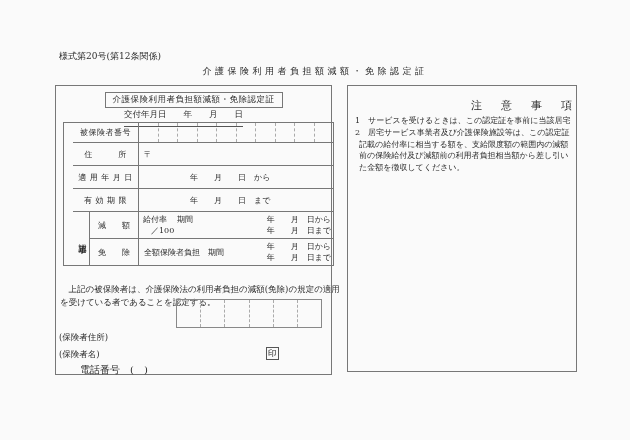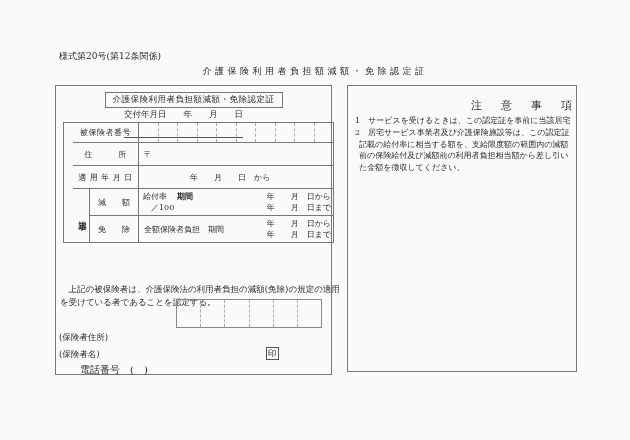--- a/index.html
+++ b/index.html
@@ -16,21 +16,21 @@
   }
   .abs{position:absolute;}
   .form-code{left:59px;top:50px;font-size:9px;}
   .doc-title{top:65px;left:50%;transform:translateX(-50%);font-size:9px;letter-spacing:3.5px;white-space:nowrap;}
 
   
   .left-box{left:55px;top:85px;width:275px;height:288px;border:1px solid var(--bd);}
   .cert-title-box{top:6px;left:50%;transform:translateX(-50%);border:1px solid var(--bd);
     font-size:8.5px;padding:1px 7px;white-space:nowrap;letter-spacing:0.5px;}
   .issue-line{top:23px;left:68px;font-size:8.5px;white-space:nowrap;
-    border-bottom:1px solid #555;padding-bottom:16px;}
+    border-bottom:1px solid #555;padding-bottom:5px;}
 
   .ftable{left:7px;top:36px;width:260px;border:1px solid var(--bd);font-size:8px;padding-left:9px;}
   .frow{display:flex;align-items:stretch;}
   .frow + .frow{border-top:1px solid var(--bd);}
   .lbl{width:65px;border-right:1px solid var(--bd);display:flex;align-items:center;
     justify-content:center;text-align:center;letter-spacing:0.5px;flex:none;}
   .val{flex:1;display:flex;align-items:center;position:relative;}
   .h19{height:19px}.h20{height:20px}.h22{height:22px}
   .numcells{display:flex;width:100%;height:100%;}
   .numcells > div{flex:1;}
@@ -104,29 +104,33 @@
     <div class="frow h22">
       <div class="lbl">住　　　所</div>
       <div class="val addr-val">〒</div>
     </div>
 
     <div class="frow h22">
       <div class="lbl">適 用 年 月 日</div>
       <div class="val date-val">年　　月　　日　から</div>
     </div>
 
+    <div class="frow h22">
+      <div class="lbl">有 効 期 限</div>
+      <div class="val date-val">年　　月　　日　まで</div>
+    </div>
 
     <div class="frow nintei">
       <div class="vlabel">認定事項</div>
       <div class="nintei-rows">
         <div class="nrow">
           <div class="sublbl">減　　額</div>
           <div class="ncontent">
             <span class="n-pos" style="top:2px;left:4px;">給付率</span>
-            <span class="n-pos" style="top:2px;left:38px;font-weight:bold;">期間</span>
+            <span class="n-pos" style="top:2px;left:38px;">期間</span>
             <span class="n-pos" style="top:13px;left:12px;">／100</span>
             <div class="fromto">
               <div>年　　月　日から</div>
               <div>年　　月　日まで</div>
             </div>
           </div>
         </div>
         <div class="nrow">
           <div class="sublbl">免　　除</div>
           <div class="ncontent">

